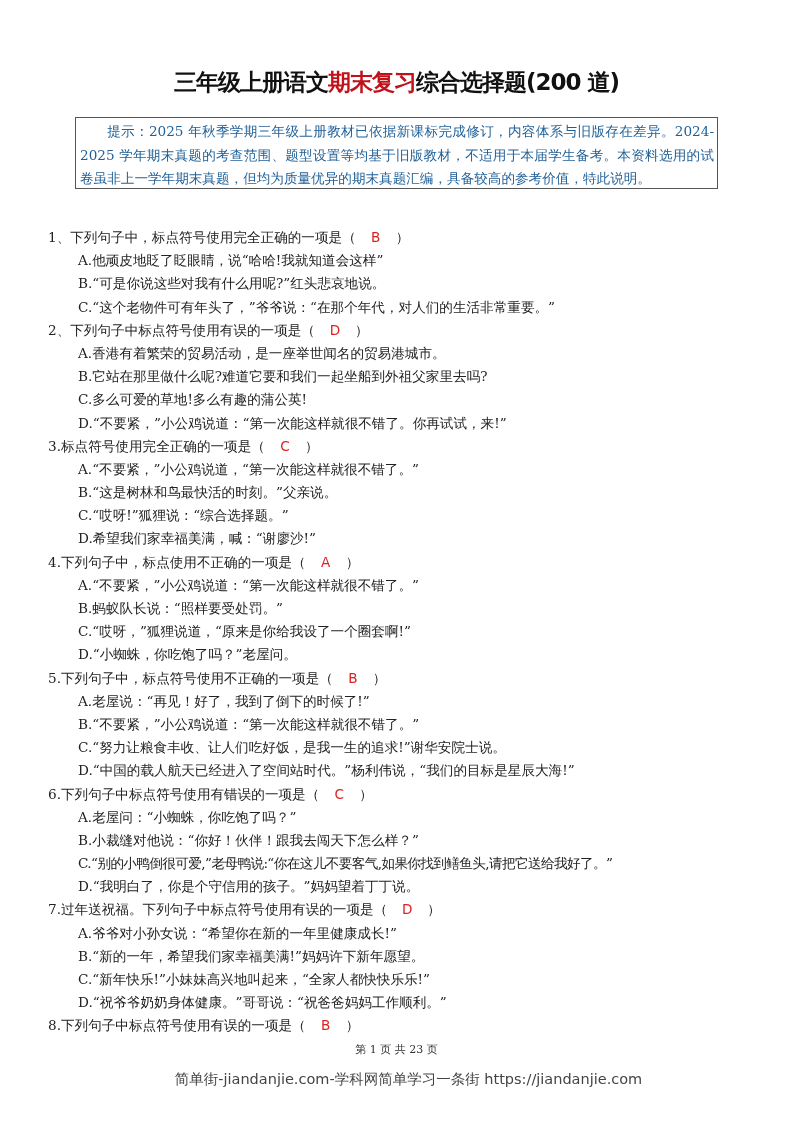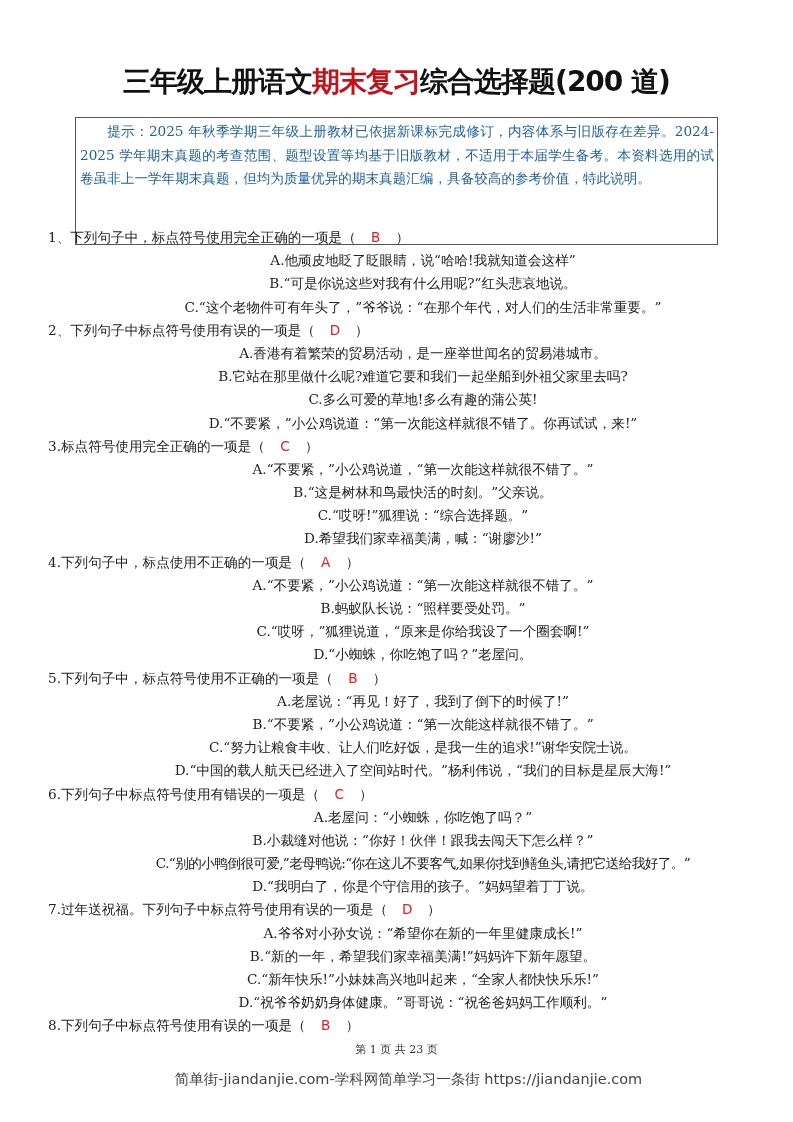--- a/index.html
+++ b/index.html
@@ -1,35 +1,35 @@
 <!DOCTYPE html>
 <html><head>
 <meta charset="utf-8">
 <style>
   html, body { margin: 0; padding: 0; background: #ffffff; }
   body { width: 793px; height: 1122px; position: relative; overflow: hidden; }
   .page { position: absolute; left: 0; top: 0; width: 793px; height: 1122px; }
   .title {
     position: absolute; left: 0; top: 58px; width: 793px; text-align: center;
-    font-family: "DejaVu Sans", sans-serif; font-weight: bold; font-size: 28px;
+    font-family: "DejaVu Sans", sans-serif; font-weight: bold; font-size: 23px;
     letter-spacing: -1px; color: #111; line-height: 48px; white-space: nowrap;
   }
   .title .hl { color: #c0121b; }
   .notice {
-    position: absolute; left: 75px; top: 117px; width: 643px; height: 128px;
+    position: absolute; left: 75px; top: 117px; width: 643px; height: 72px;
     border: 1px solid #555; box-sizing: border-box; padding: 2px 3px 0 4px;
     font-family: "DejaVu Serif", serif; font-size: 13.6px; line-height: 23.5px;
     color: #1f5f96; text-indent: 2em; text-align: justify;
   }
   .questions {
     position: absolute; left: 48px; top: 226px; width: 720px;
     font-family: "DejaVu Serif", serif; font-size: 13.6px; color: #222;
   }
   .q-stem, .q-opt { height: 23.2px; line-height: 23.2px; white-space: nowrap; }
-  .q-opt { padding-left: 30px; text-align: center; }
+  .q-opt { padding-left: 30px; }
   .q-opt.tight { letter-spacing: -0.6px; }
   .ans { color: #d22; display: inline-block; min-width: 40px; text-align: center; font-family: "DejaVu Sans", sans-serif; }
   .footer-page {
     position: absolute; left: 0; top: 1042px; width: 793px; text-align: center;
     font-family: "DejaVu Serif", serif; font-size: 11px; color: #333;
   }
   .footer-site {
     position: absolute; left: 0; top: 1070px; width: 793px; text-align: center;
     font-family: "DejaVu Sans", sans-serif; font-size: 14.5px; color: #444; padding-left: 12px;
   }

